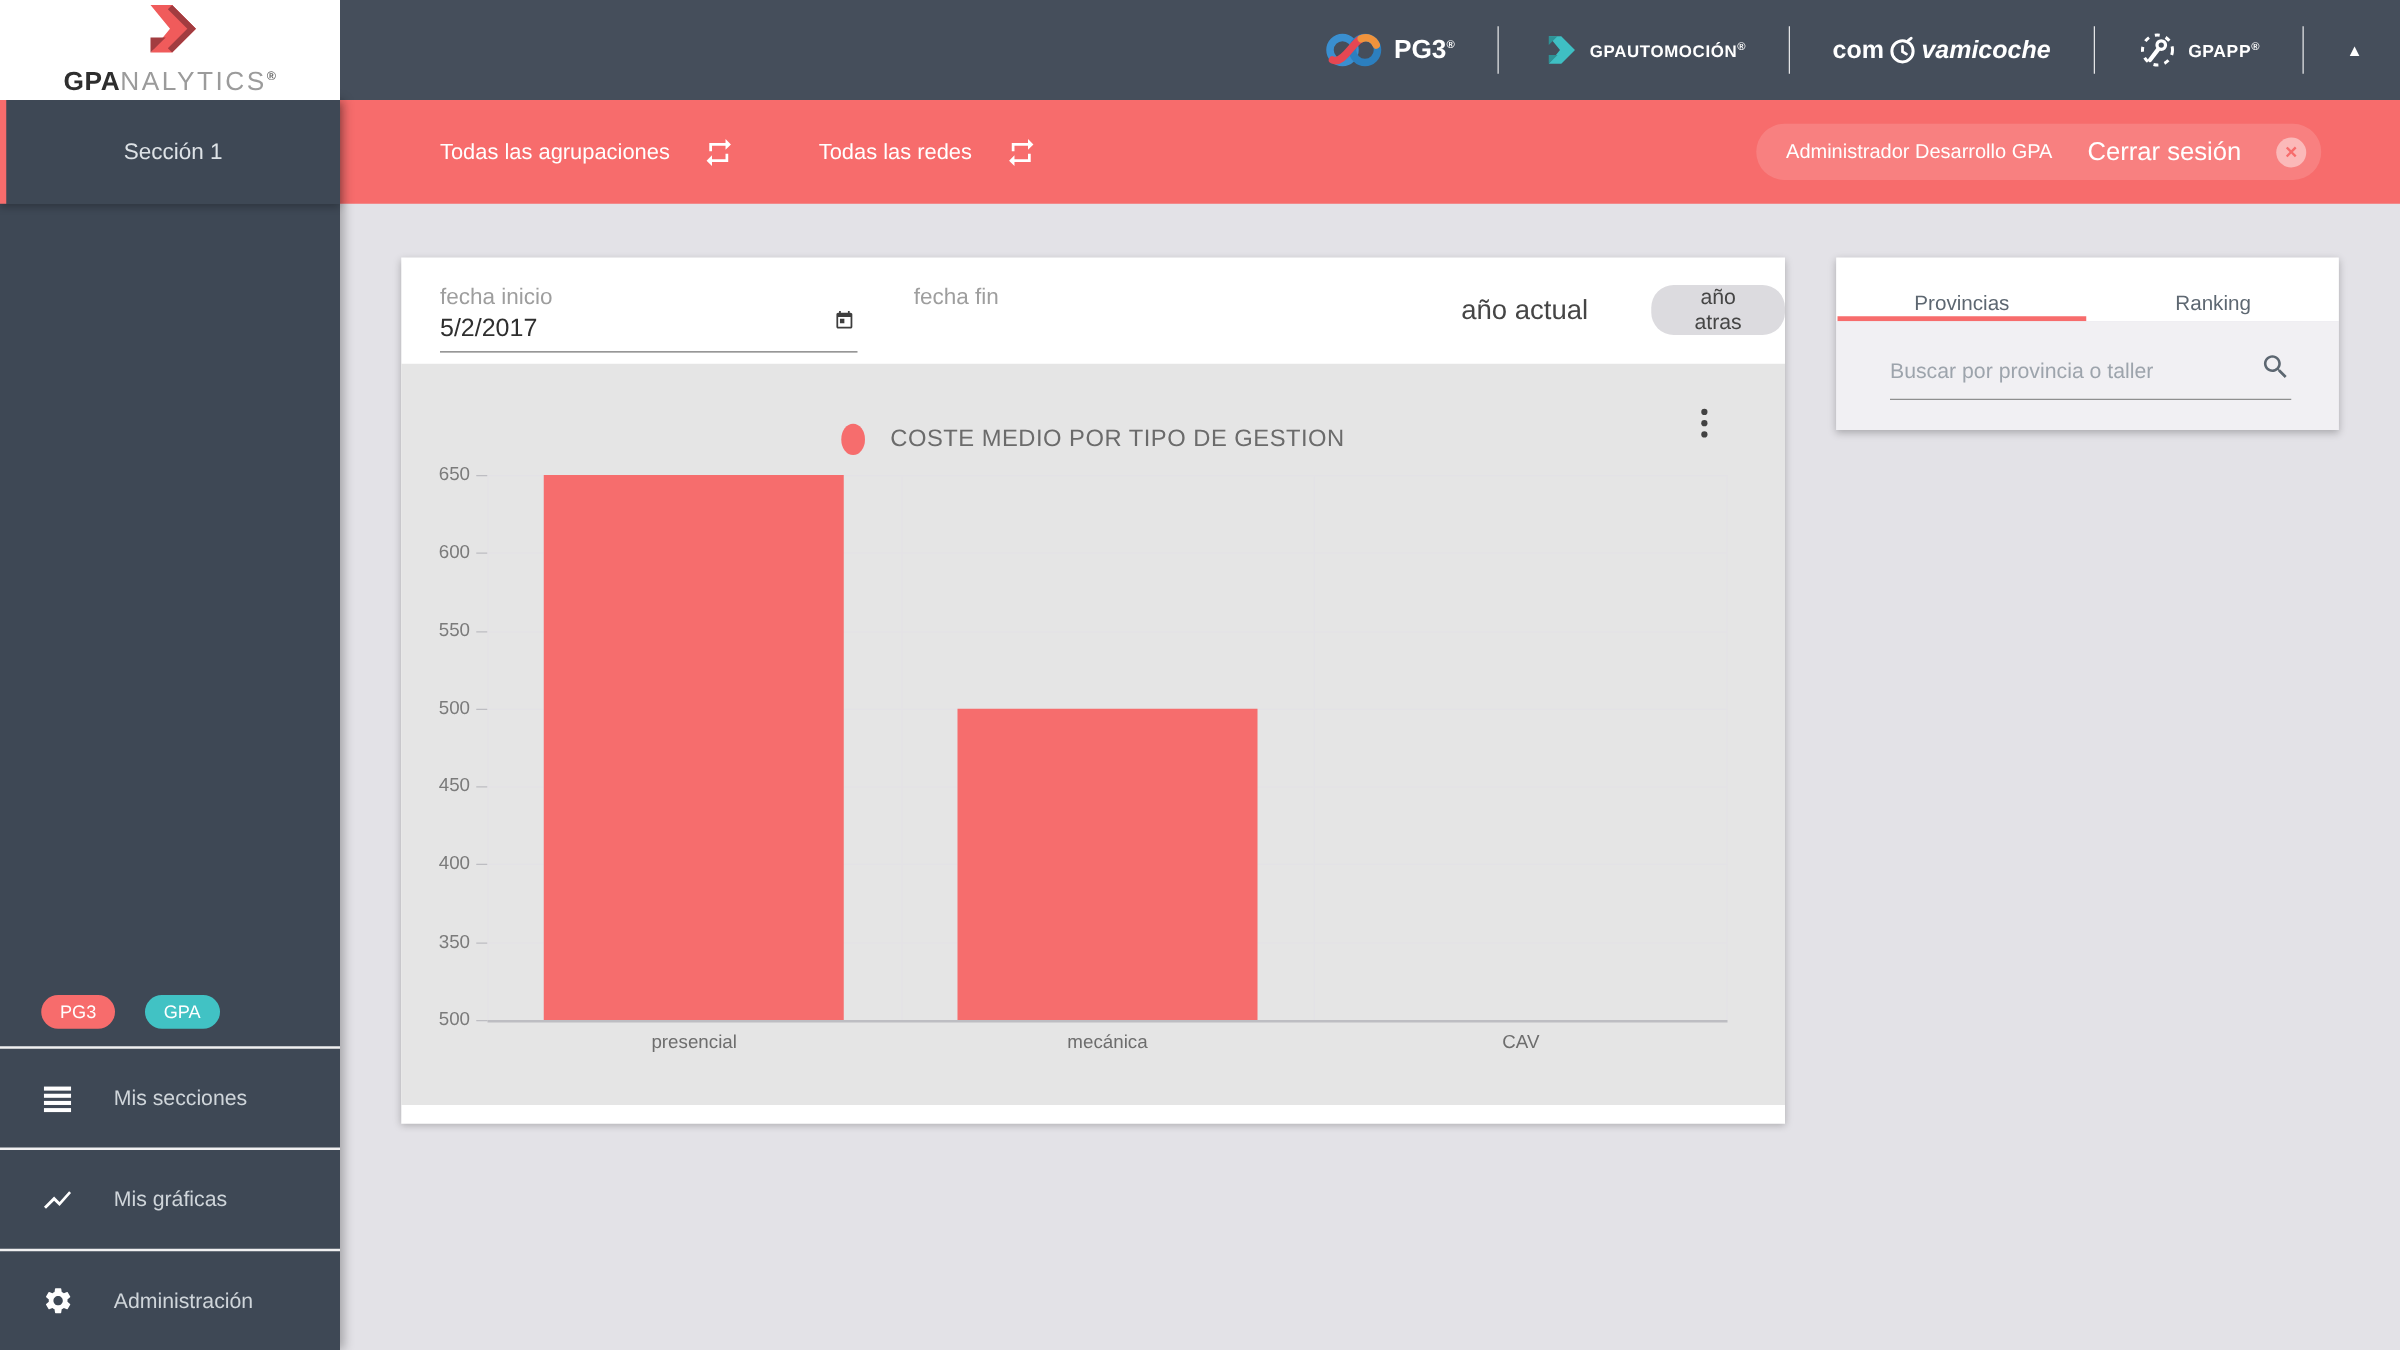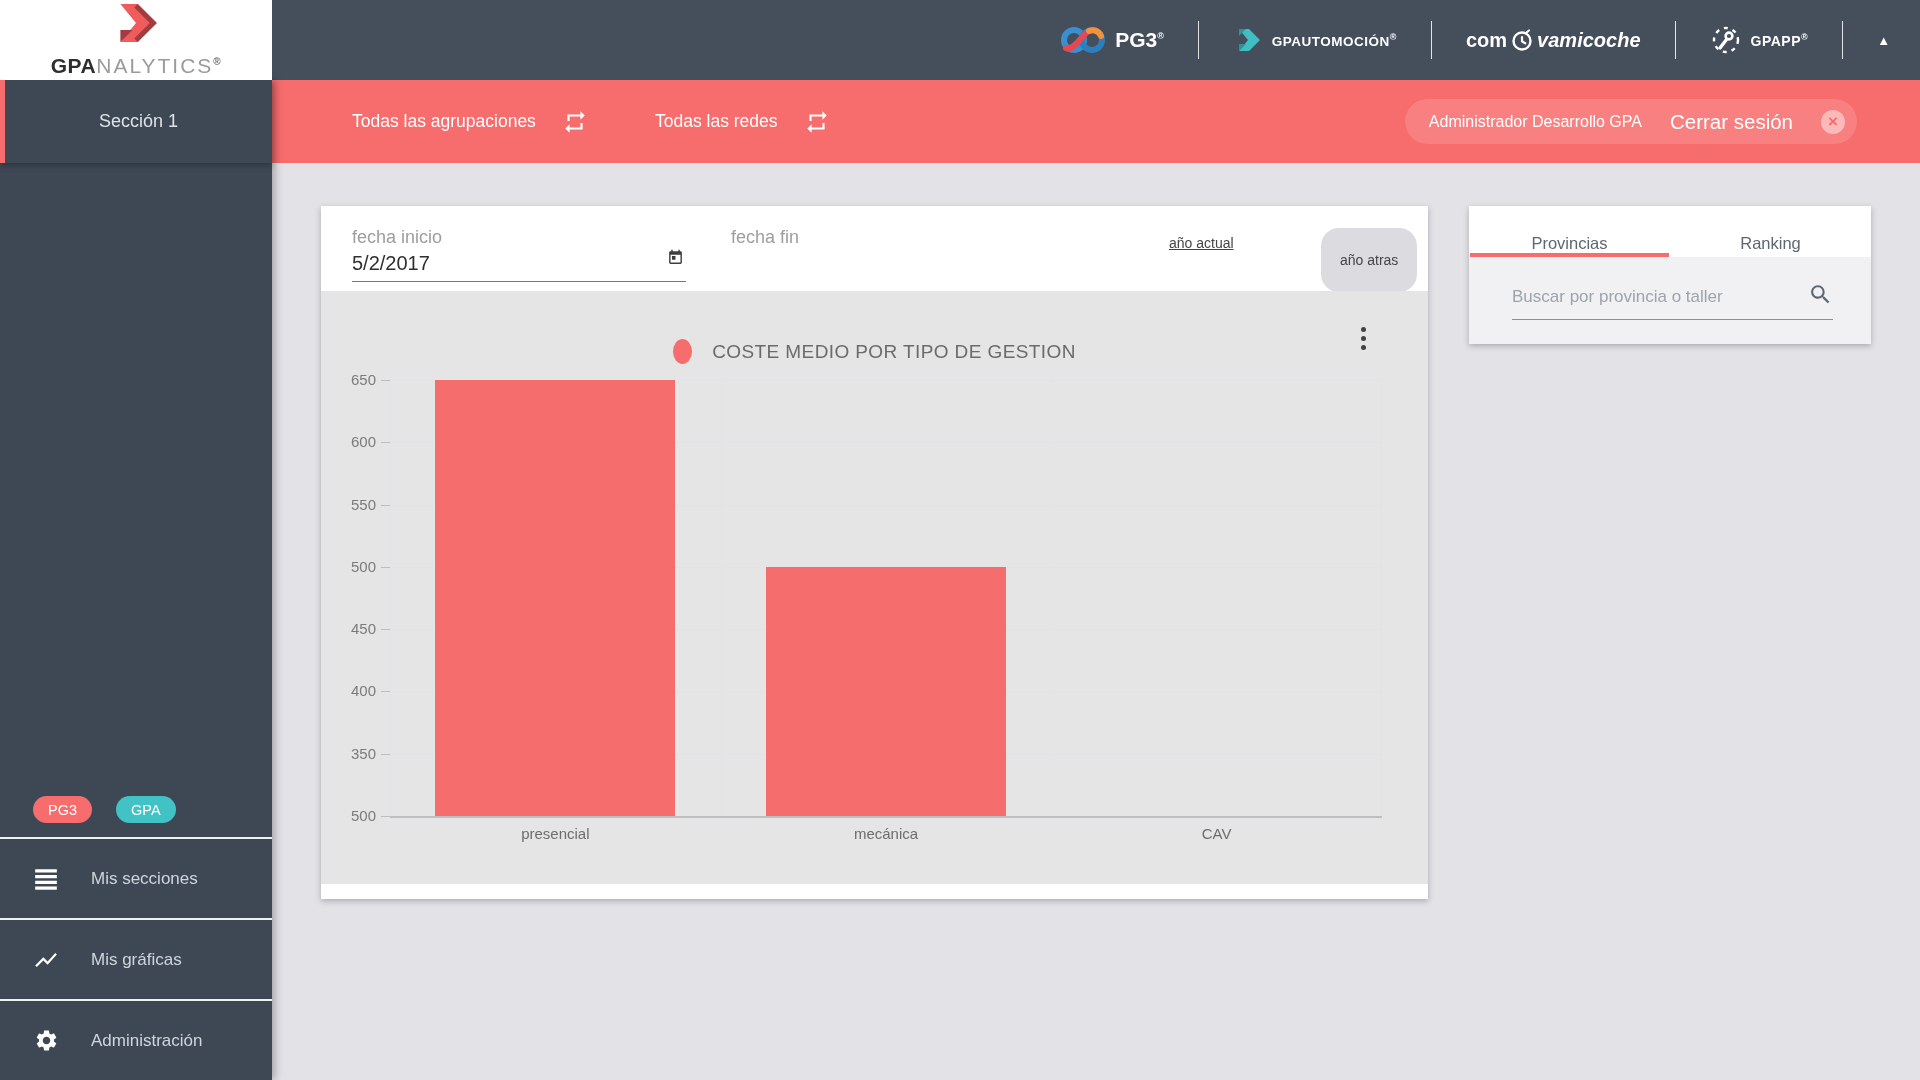--- a/index.html
+++ b/index.html
@@ -58,24 +58,24 @@
 
   
   #card { position:absolute; left:321px; top:206px; width:1107px; height:693px; background:#fff;
           box-shadow:0 2px 6px rgba(0,0,0,.25); }
   .date-group { position:absolute; top:21px; height:48px; }
   .date-label { font-size:18px; color:#9e9e9e; }
   .date-input { border:none; outline:none; background:transparent; font-size:20px; color:#2f2f2f;
                 font-family:"Liberation Sans",sans-serif; width:100%; padding:4px 0 6px 0; }
   .date-underline { border-bottom:1px solid #757575; position:relative; }
   .cal-icon { position:absolute; right:2px; bottom:10px; }
-  #year-current { position:absolute; top:29px; font-size:14px; color:#454545; background:none;
-                  border:none; font-family:"Liberation Sans",sans-serif;text-decoration:underline; }
-  #year-back { position:absolute; top:22px; font-size:14px; color:#454545; background:#DCDBDF;
-               border:none; border-radius:18px; padding:24px 19px; font-family:"Liberation Sans",sans-serif;text-align:center; }
+  #year-current { position:absolute; top:29px; font-size:22px; color:#454545; background:none;
+                  border:none; font-family:"Liberation Sans",sans-serif; }
+  #year-back { position:absolute; top:22px; font-size:17px; color:#454545; background:#DCDBDF;
+               border:none; border-radius:18px; padding:0 19px; font-family:"Liberation Sans",sans-serif;text-align:center; }
 
   #chart-area { position:absolute; left:0; top:85px; width:1107px; height:593px; background:#e5e5e5; }
   #legend { position:absolute; left:0; top:48px; width:1107px; display:flex; align-items:center;
             justify-content:center; gap:20px; }
   #legend-swatch { width:19px; height:25px; border-radius:50%; background:#F66D6D; }
   #chart-title { font-size:19px; color:#6b6b6b; letter-spacing:.4px; }
   #kebab { position:absolute; right:62px; top:36px; display:flex; flex-direction:column; gap:4px; }
   #kebab .dot { width:5px; height:5px; border-radius:50%; background:#424242; }
 
   #plot { position:absolute; left:69px; top:89px; width:992px; height:436px; }

